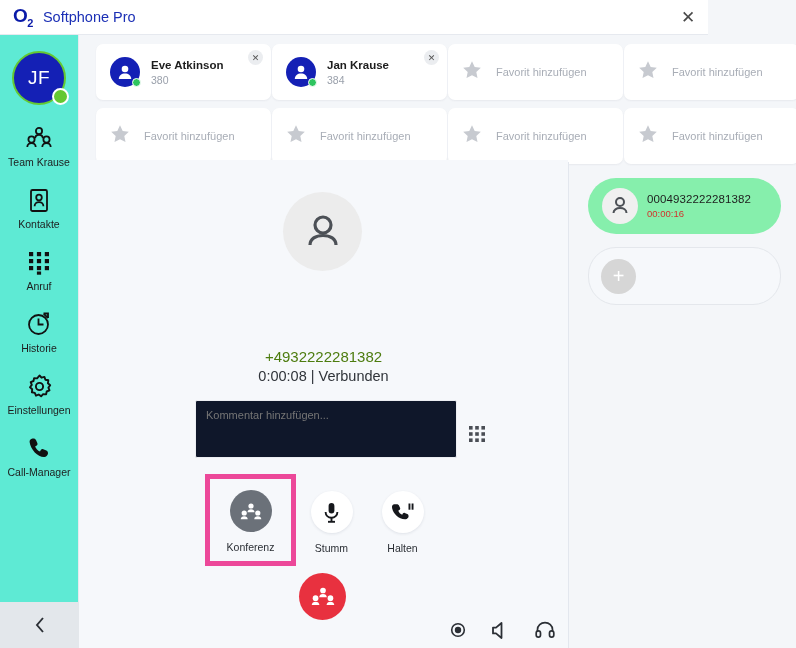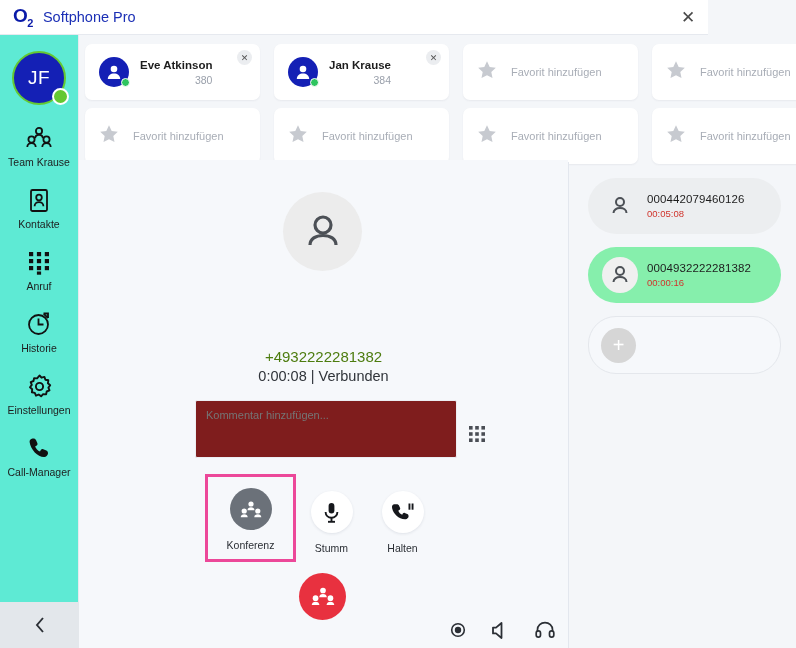--- a/index.html
+++ b/index.html
@@ -58,22 +58,22 @@
   .nav-label { font-size: 10.5px; color: #1d1d1d; margin-top: 5px; text-align: center; }
   .collapse-bar {
     position: absolute; left: 0; bottom: 0; width: 79px; height: 46px;
     background: #e3e7eb; display: flex; align-items: center; justify-content: center;
     cursor: pointer;
   }
   .collapse-bar svg { display:block; }
 
   
   .favs {
-    position: absolute; left: 85px; top: 44px; width: 700px;
-    display: grid; grid-template-columns: repeat(4, 175px); gap: 0px 14px; text-align: right;
+    position: absolute; left: 96px; top: 44px; width: 700px;
+    display: grid; grid-template-columns: repeat(4, 175px); gap: 0px 1px;
   }
   .fav-card {
     position: relative; width: 175px; height: 56px; background: #fff;
     border-radius: 7px; margin: 0 1px 8px 0;
     display: flex; align-items: center; cursor: pointer;
     box-shadow: 0 1px 2px rgba(30,40,70,0.06);
   }
   .fav-av-wrap { position: relative; margin-left: 14px; width: 30px; height: 30px; }
   .fav-av {
     width: 30px; height: 30px; border-radius: 50%; background: #1420b5;
@@ -112,39 +112,39 @@
   .call-number {
     position: absolute; left: 79px; top: 348px; width: 489px; text-align: center;
     font-size: 15px; color: #4d7c0f;
   }
   .call-status {
     position: absolute; left: 79px; top: 368px; width: 489px; text-align: center;
     font-size: 14.5px; color: #30343a;
   }
   .comment-box {
     position: absolute; left: 195px; top: 400px; width: 262px; height: 58px;
-    background: #7f1d1d; border: 1px solid #eceef2; border-radius: 2px;
+    background: #0f172a; border: 1px solid #eceef2; border-radius: 2px;
     padding: 8px 10px; font-size: 11px; color: #9aa0ab;
     font-family: "Liberation Sans", sans-serif; resize: none; outline: none;
   }
   .dialpad-btn {
     position: absolute; left: 467px; top: 424px; width: 20px; height: 20px;
     display: flex; align-items: center; justify-content: center; cursor: pointer;
   }
 
   
   .controls {
     position: absolute; left: 205px; top: 477px; display: flex; align-items: flex-start;
   }
   .ctrl {
     width: 71px; display: flex; flex-direction: column; align-items: center;
     cursor: pointer; padding-top: 14px;
   }
   .ctrl.highlight {
-    border: 3px solid #ec4899; background: #f6f8fb;
+    border: 5px solid #ec4899; background: #f6f8fb;
     width: 91px; padding-top: 11px; padding-bottom: 8px; margin-top: -3px;
   }
   .ctrl-circle {
     width: 42px; height: 42px; border-radius: 50%; background: #ffffff;
     display: flex; align-items: center; justify-content: center;
     box-shadow: 0 1px 3px rgba(30,40,70,0.10);
   }
   .ctrl-circle.filled { background: #6b7179; box-shadow: none; }
   .ctrl-label { font-size: 10.5px; color: #2b2f35; margin-top: 9px; }
   .hangup {
@@ -481,32 +481,20 @@
       <svg width="20" height="20" viewBox="0 0 20 20">
         <path d="M2.5 12V9.6C2.5 5.6 5.8 2.6 10 2.6s7.5 3 7.5 7V12" fill="none" stroke="#2b2f35" stroke-width="1.7"></path>
         <rect x="1.2" y="10.8" width="4.3" height="6.3" rx="2.1" fill="none" stroke="#2b2f35" stroke-width="1.7"></rect>
         <rect x="14.5" y="10.8" width="4.3" height="6.3" rx="2.1" fill="none" stroke="#2b2f35" stroke-width="1.7"></rect>
       </svg>
     </span>
   </div>
 
   <div class="calllist">
 
-    <div class="call-pill idle">
-      <div class="cp-av">
-        <svg width="22" height="22" viewBox="0 0 22 22">
-          <circle cx="11" cy="7" r="4" fill="none" stroke="#4c5056" stroke-width="2"></circle>
-          <path d="M4.5 18c0-3.2 3-4.9 6.5-4.9s6.5 1.7 6.5 4.9" fill="none" stroke="#4c5056" stroke-width="2"></path>
-        </svg>
-      </div>
-      <div class="cp-text">
-        <span class="cp-num">000442079460126</span>
-        <span class="cp-time">00:05:08</span>
-      </div>
-    </div>
 
     <div class="call-pill active">
       <div class="cp-av">
         <svg width="22" height="22" viewBox="0 0 22 22">
           <circle cx="11" cy="7" r="4" fill="none" stroke="#4c5056" stroke-width="2"></circle>
           <path d="M4.5 18c0-3.2 3-4.9 6.5-4.9s6.5 1.7 6.5 4.9" fill="none" stroke="#4c5056" stroke-width="2"></path>
         </svg>
       </div>
       <div class="cp-text">
         <span class="cp-num">0004932222281382</span>

